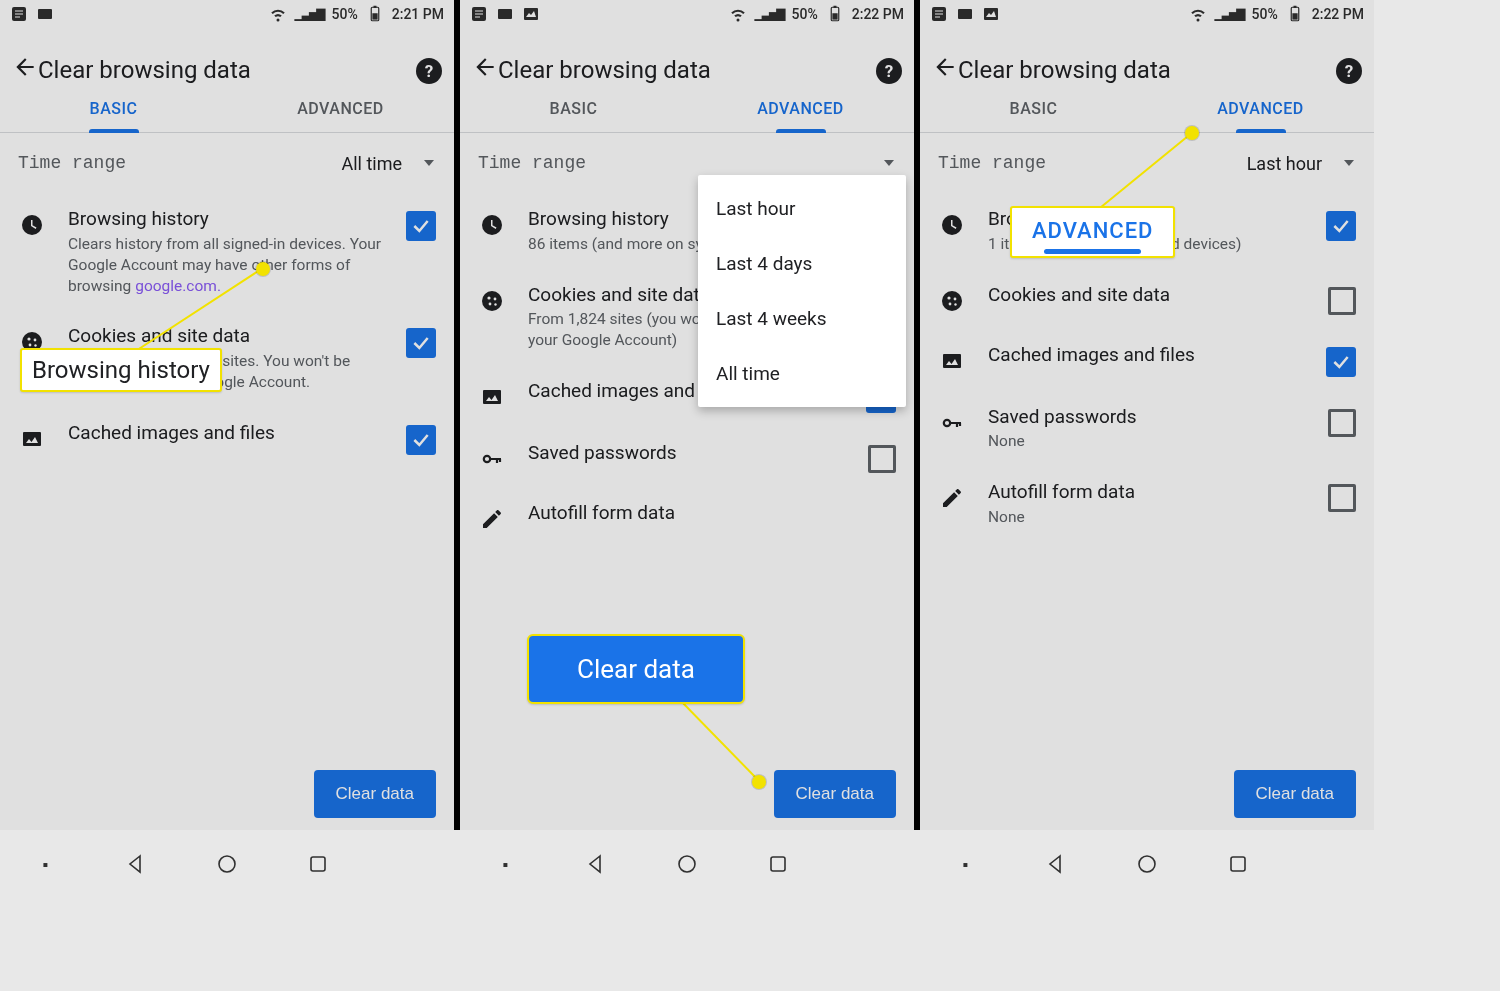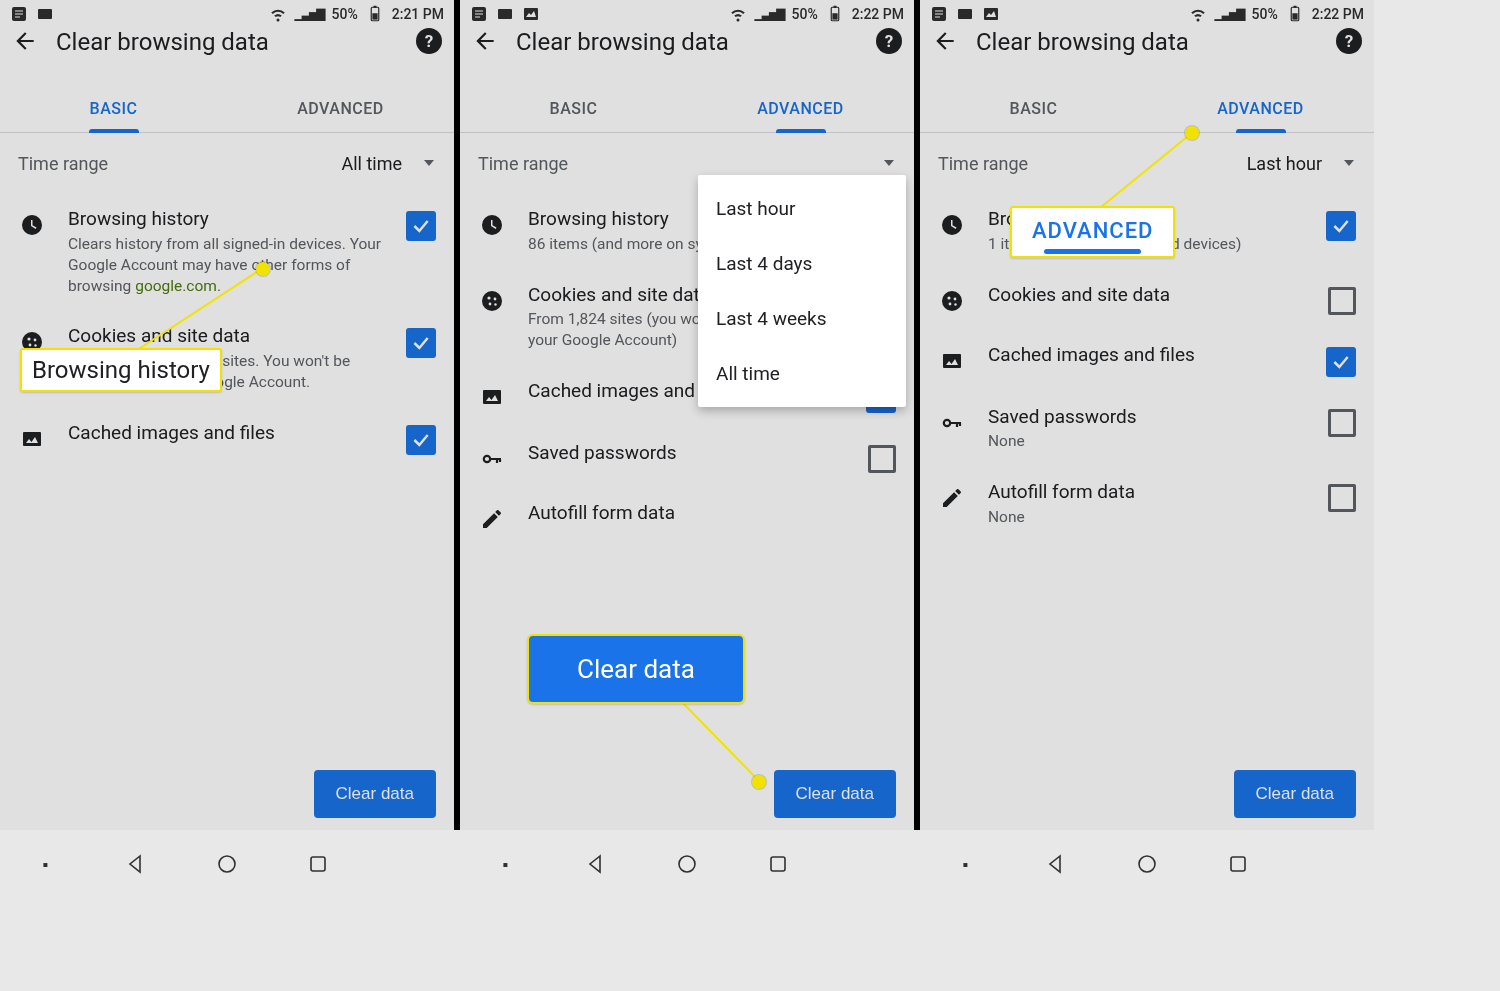--- a/index.html
+++ b/index.html
@@ -8,43 +8,43 @@
   .sep{position:absolute;top:0;width:6px;height:830px;background:#000;}
   .overlay{position:absolute;inset:0;background:rgba(0,0,0,0.12);pointer-events:none;}
   .dim .tint{position:absolute;inset:0;background:rgba(0,0,0,0.12);pointer-events:none;}
   
   .status{height:28px;display:flex;align-items:center;justify-content:space-between;padding:0 10px;color:#303030;font-size:14px;font-weight:500;}
   .status .left,.status .right{display:flex;align-items:center;gap:8px;}
   .sicon{width:18px;height:18px;display:inline-flex;align-items:center;justify-content:center;}
   .sicon svg{width:18px;height:18px;}
   .sig{font-size:12px;letter-spacing:-2px;}
   
-  .appbar{height:56px;display:flex;align-items:flex-start;padding:0 12px;gap:18px;}
+  .appbar{height:56px;display:flex;align-items:flex-end;padding:0 12px;}
   .appbar .title{flex:1;font-size:24px;color:#202124;font-weight:400;}
   .circle-q{width:26px;height:26px;border-radius:50%;background:#202124;color:#fff;display:flex;align-items:center;justify-content:center;font-weight:700;font-size:17px;}
   .back svg{width:26px;height:26px;}
   
   .tabs{height:48px;display:flex;border-bottom:1px solid #dadce0;}
   .tab{flex:1;display:flex;align-items:center;justify-content:center;font-size:16px;letter-spacing:0.5px;font-weight:500;color:#5f6368;position:relative;cursor:pointer;}
   .tab.active{color:#1a73e8;}
   .tab.active::after{content:"";position:absolute;bottom:-1px;left:50%;transform:translateX(-50%);width:50px;height:4px;background:#1a73e8;border-radius:3px 3px 0 0;}
   
   .timerange{height:60px;display:flex;align-items:center;padding:0 18px;color:#5f6368;font-size:18px;}
-  .timerange .label{flex:1;}
+  .timerange .label{flex:1;font-family:Liberation Mono, monospace;}
   .timerange .value{color:#202124;font-size:18px;margin-right:20px;}
   .dd-caret svg{width:14px;height:14px;}
   
   .items{padding:0 0 80px 0;}
   .row{display:flex;padding:14px 18px;gap:22px;align-items:flex-start;}
   .row .icon{width:28px;display:flex;justify-content:center;padding-top:6px;color:#202124;}
   .row .icon svg{width:24px;height:24px;}
   .row .text{flex:1;min-width:0;}
   .row .ttl{font-size:19px;color:#202124;line-height:1.3;}
   .row .sub{font-size:15.5px;color:#5f6368;line-height:1.35;margin-top:2px;}
-  .link{color:#4d7c0f;margin-top:17px;}
+  .link{color:#8b5cf6;margin-top:17px;}
   .check{width:30px;height:30px;display:flex;align-items:center;justify-content:center;margin-top:4px;cursor:pointer;}
   .check.box{border:3px solid #5f6368;border-radius:2px;width:22px;height:22px;}
   .check.on{background:#1a73e8;border-radius:3px;}
   .check.on svg{width:20px;height:20px;stroke:#fff;stroke-width:3;fill:none;}
   
   .menu{position:absolute;left:238px;top:175px;width:208px;background:#fff;box-shadow:0 4px 10px rgba(0,0,0,0.25);border-radius:2px;z-index:5;padding:6px 0;}
   .menu .mi{padding:16px 18px;font-size:19px;color:#202124;cursor:pointer;}
   
   .footer{position:absolute;bottom:0;left:0;right:0;height:72px;display:flex;align-items:center;justify-content:flex-end;padding:0 18px;background:#fff;}
   .btn{background:#1a73e8;color:#fff;font-size:17px;padding:14px 22px;border:none;border-radius:4px;cursor:pointer;}

